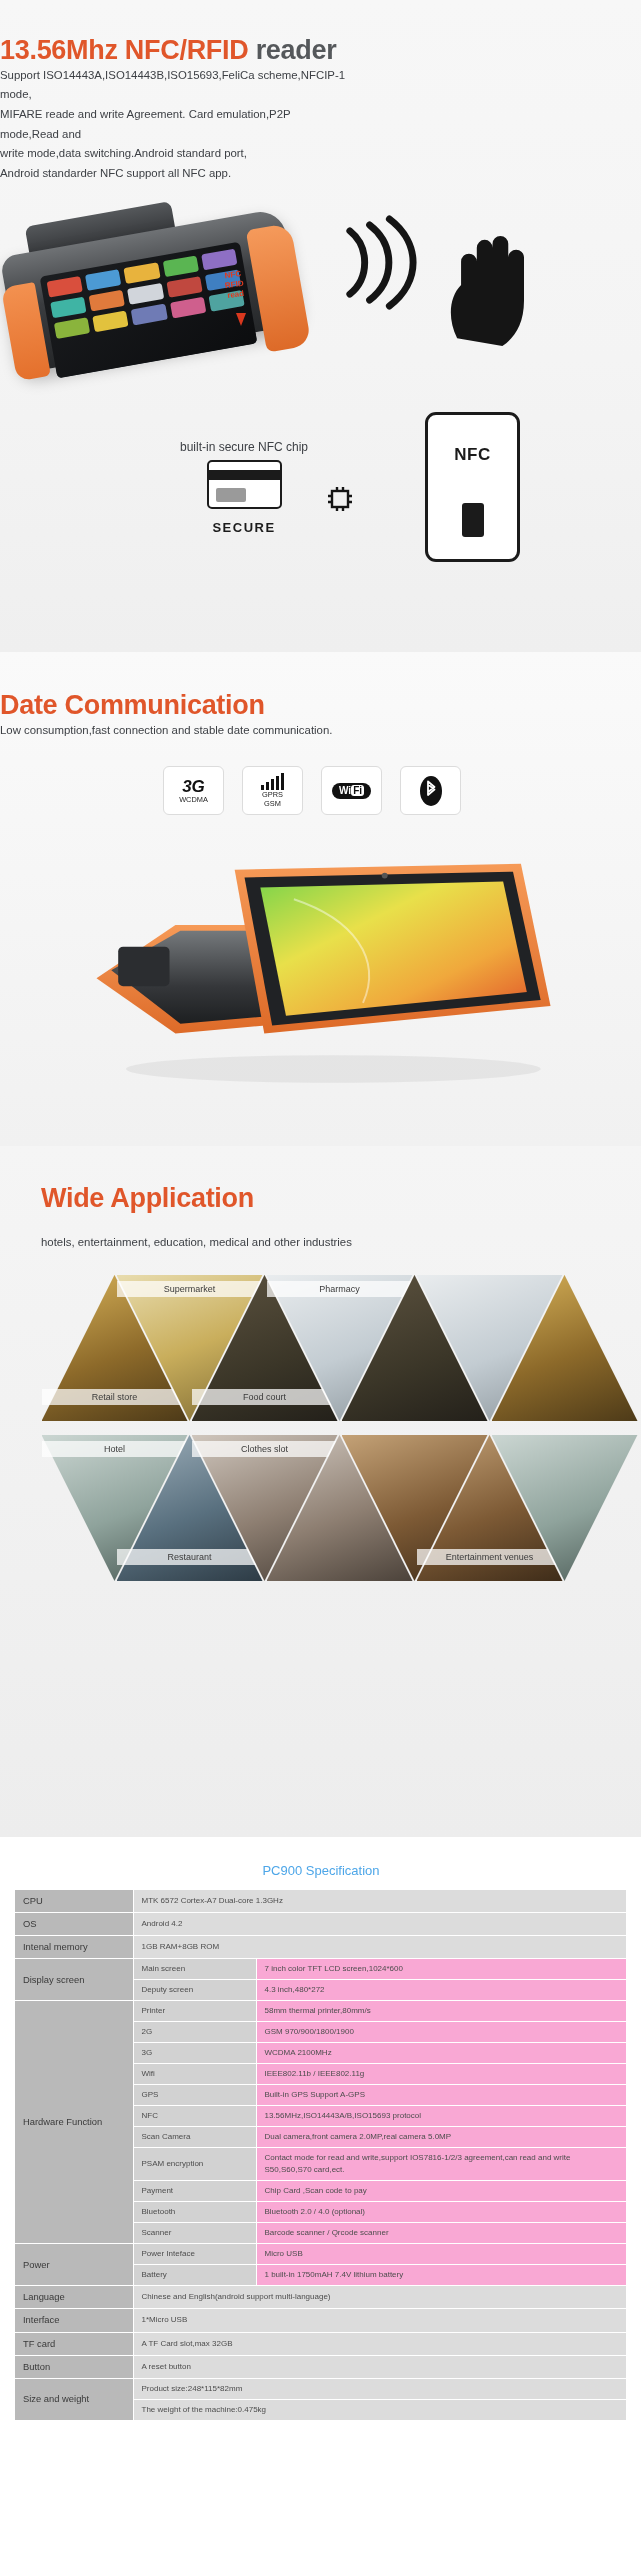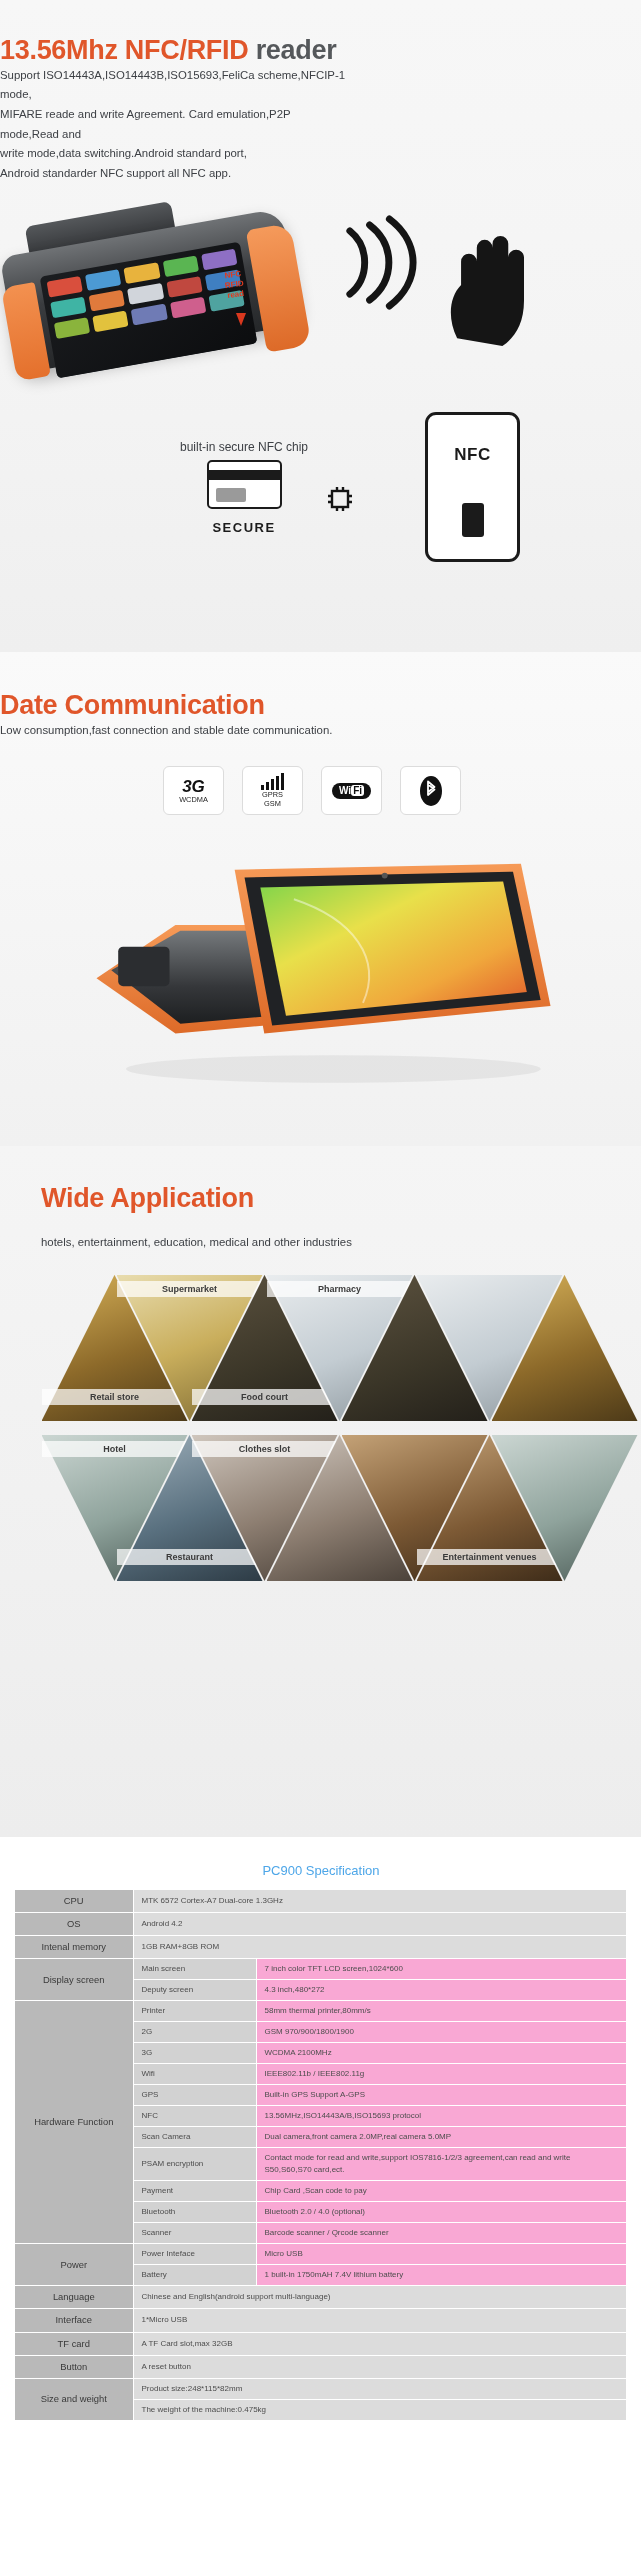--- a/index.html
+++ b/index.html
@@ -196,21 +196,20 @@
   .tri-grid {
     margin:22px auto 0 auto;
     width:559px;
     position:relative;
   }
   .tri-row { position:relative; height:146px; }
   .tri {
     position:absolute; top:0;
     width:146px; height:146px;
     overflow:hidden;
-    font-weight:bold;
   }
   .tri .inner {
     width:100%; height:100%;
     background-size:cover;
     background-position:center;
   }
   .tri.down .inner { clip-path:polygon(50% 100%, 0 0, 100% 0); }
   .tri.up   .inner { clip-path:polygon(50% 0, 0 100%, 100% 100%); }
   .tri .cap {
     position:absolute; left:0; right:0;
@@ -244,21 +243,21 @@
   }
   table.spec td {
     border-bottom:1px solid #fff;
     border-right:1px solid #fff;
     padding:4px 8px;
     vertical-align:middle;
     line-height:1.5;
   }
   td.c1 {
     width:118px; background:#b9b9b9; color:#3a3a3a;
-    text-align:center; font-size:9.4px;
+    text-align:left; font-size:9.4px;
   }
   td.c2 { width:123px; background:#d2d2d2; }
   td.c3 { background:#f9a8d4; }
   td.wide { background:#dcdcdc; }
   td.tall { height:auto; }
 </style>
 </head>
 <body>
 
 <div class="page">

